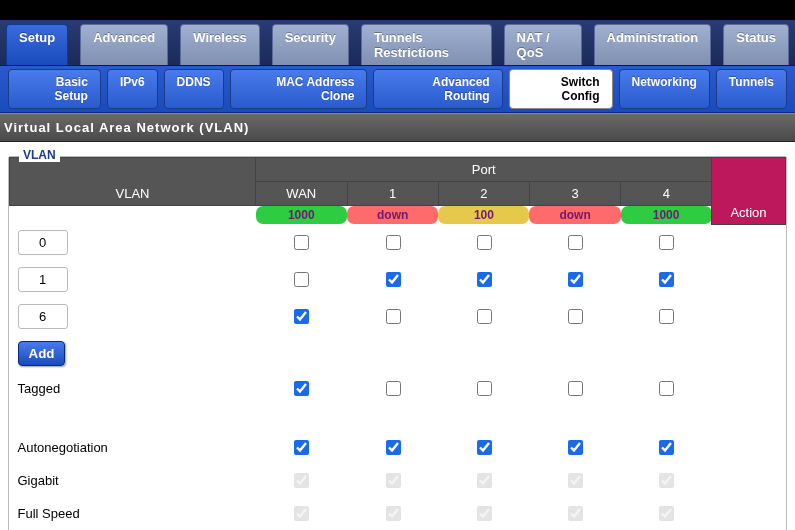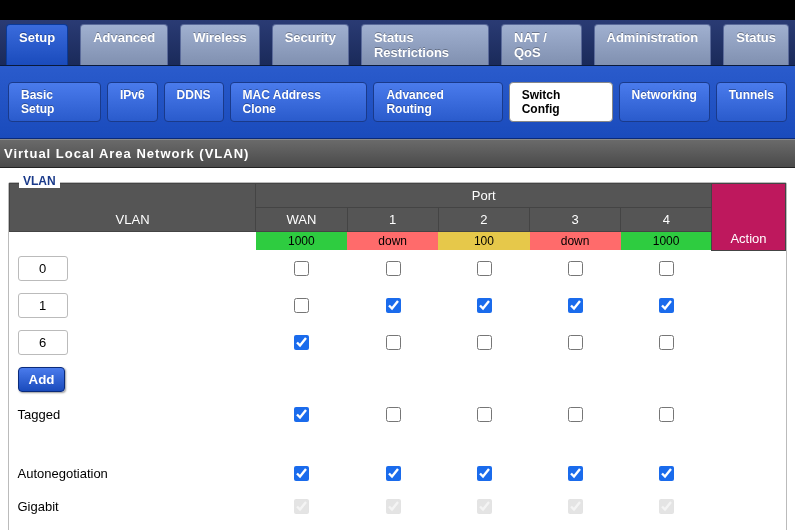--- a/index.html
+++ b/index.html
@@ -1,53 +1,53 @@
 <!DOCTYPE html>
 <html><head>
 <meta charset="utf-8">
 <style>
   html, body { margin:0; padding:0; font-family: Arial, Helvetica, sans-serif; font-size:13px; background:#fff; color:#000; }
   .topbar { background:#000; height:20px; }
   .tabs-primary { display:flex; gap:12px; padding:4px 6px 0 6px; background:linear-gradient(#2a3b74,#1a2a5a); border-bottom:1px solid #0a1a3a; }
   .tab-p { background:linear-gradient(#a0b0d0,#8090b0); color:#fff; font-weight:bold; font-size:13px; padding:5px 12px; border-radius:4px 4px 0 0; border:1px solid #5a6a9a; border-bottom:none; cursor:pointer; text-shadow:0 -1px 0 rgba(0,0,0,0.3); }
   .tab-p.active { background:linear-gradient(#3a6bdc,#1a4bbc); color:#fff; border-color:#0a3a9a; }
-  .tabs-secondary { display:flex; gap:6px; padding:16px 8px; background:linear-gradient(#2a5bcc,#1a4bbc); border-bottom:1px solid #0a2a7a; }
+  .tabs-secondary { display:flex; gap:6px; padding:3px 8px; background:linear-gradient(#2a5bcc,#1a4bbc); border-bottom:1px solid #0a2a7a;text-align:right; }
   .tab-s { background:linear-gradient(#4a7bec,#2a5bcc); color:#fff; font-weight:bold; font-size:12px; padding:5px 12px; border-radius:4px; border:1px solid #1a3a8a; cursor:pointer; text-shadow:0 -1px 0 rgba(0,0,0,0.3); }
   .tab-s.active { background:#fff; color:#000; border:1px solid #888; text-shadow:none; }
   .section-header { background:linear-gradient(#6a6a6a,#4a4a4a); color:#fff; font-weight:bold; padding:6px 4px; letter-spacing:1px; border-top:1px solid #888; border-bottom:1px solid #222; }
   .panel { padding:8px 8px 20px 8px; }
   .fieldset { position:relative; border:1px solid #bbb; border-radius:2px; margin-top:6px; padding:0; }
   .fieldset > .legend { position:absolute; top:-9px; left:10px; background:#fff; padding:0 4px; color:#1a3a8a; font-weight:bold; font-size:12px; }
   table.vlan { width:100%; border-collapse:collapse; }
   table.vlan th, table.vlan td { text-align:center; }
   table.vlan thead th { background:#555; color:#fff; font-weight:normal; font-size:13px; padding:4px 2px; border:1px solid #444; }
   table.vlan thead th.vlan-col { background:#555; width:250px; text-align:center; vertical-align:bottom; }
   table.vlan thead th.action-col { background:#be185d; width:70px; vertical-align:bottom; }
-  .status-row td { font-size:12px; padding:2px 0; font-weight:normal; color:#000000; }
+  .status-row td { font-size:12px; padding:2px 0; font-weight:bold; color:#701a75;border-radius:7px; }
   .st-up { background:#2ecc40; }
   .st-down { background:#ff6b6b; }
   .st-100 { background:#e6c84a; }
   table.vlan tbody td { padding:6px 4px; }
   .vlan-input { width:44px; text-align:center; border:1px solid #bbb; border-radius:3px; padding:4px 2px; font-size:13px; }
   .label-cell { text-align:left !important; padding-left:8px !important; font-size:13px; }
   .btn-add { background:linear-gradient(#4a7bec,#1a4bbc); color:#fff; font-weight:bold; padding:4px 10px; border:1px solid #0a2a7a; border-radius:4px; cursor:pointer; box-shadow:1px 1px 2px rgba(0,0,0,0.4); }
   input[type=checkbox] { width:15px; height:15px; accent-color:#1a6bec; }
   input[type=checkbox]:disabled { opacity:0.6; }
 </style>
 </head>
 <body>
 
 <div class="topbar"></div>
 
 <div class="tabs-primary" id="tabs-primary">
     <div class="tab-p active">Setup</div>
     <div class="tab-p">Advanced</div>
     <div class="tab-p">Wireless</div>
     <div class="tab-p">Security</div>
-    <div class="tab-p">Status Restrictions</div>
+    <div class="tab-p">Tunnels Restrictions</div>
     <div class="tab-p">NAT / QoS</div>
     <div class="tab-p">Administration</div>
     <div class="tab-p">Status</div>
   </div>
 <div class="tabs-secondary" id="tabs-secondary">
     <div class="tab-s">Basic Setup</div>
     <div class="tab-s">IPv6</div>
     <div class="tab-s">DDNS</div>
     <div class="tab-s">MAC Address Clone</div>
     <div class="tab-s">Advanced Routing</div>

